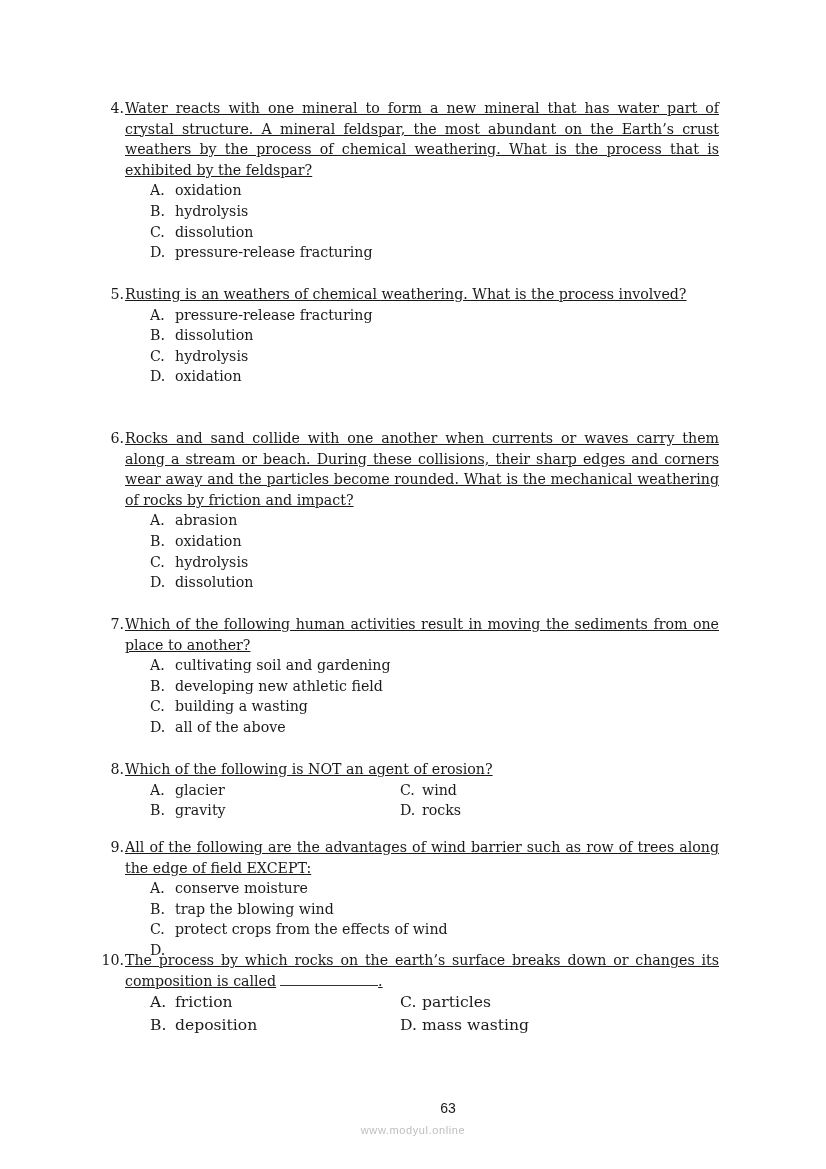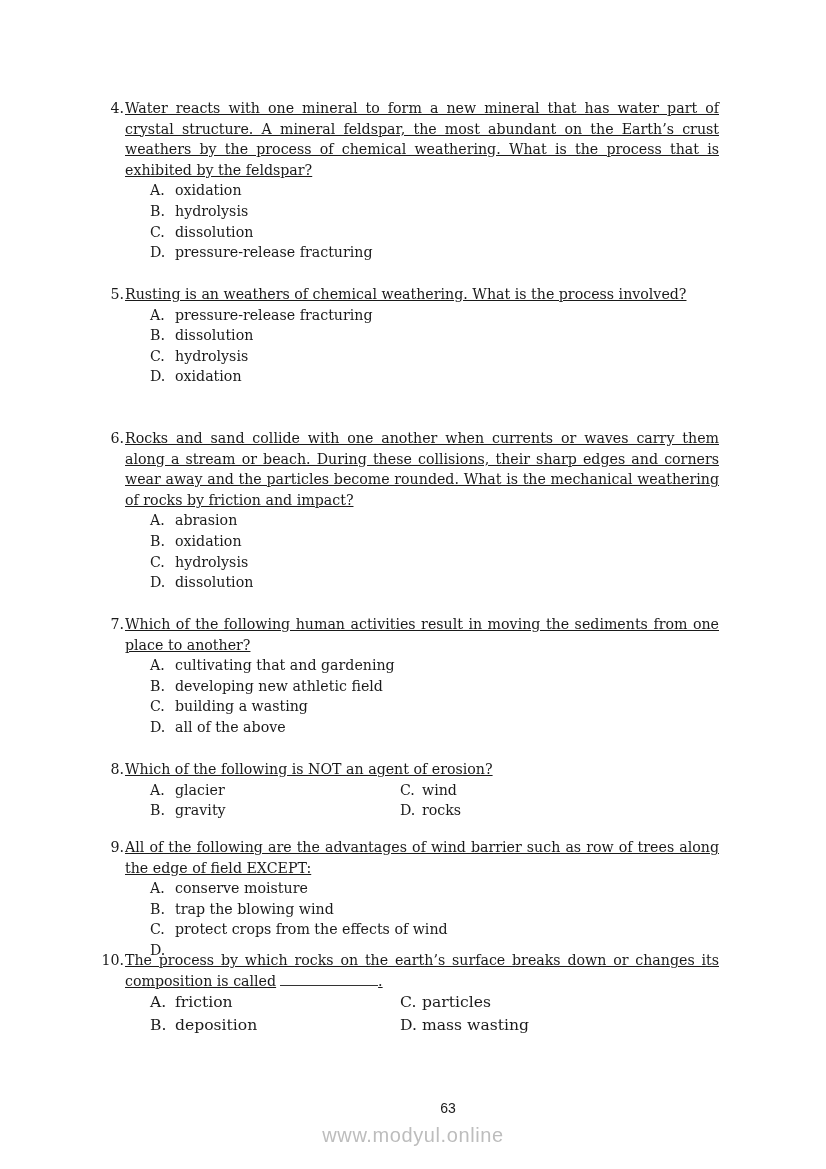--- a/index.html
+++ b/index.html
@@ -26,21 +26,21 @@
   .grid2 { margin-left: 50px; display: grid; grid-template-columns: 250px 250px; }
   .grid2 .opt .letter { width: 25px; }
   .grid2 .opt.right .letter { width: 22px; }
   .q10 .opts-big { font-size: 15.6px; line-height: 22.5px; }
   .footer-num {
     position: absolute; top: 1100px; left: 0; width: 826px; text-align: center;
     font-family: "Liberation Sans", "DejaVu Sans", sans-serif; font-size: 14px; color: #1a1a1a; padding-left: 35px;
   }
   .watermark {
     position: absolute; top: 1124px; left: 0; width: 826px; text-align: center;
-    font-family: "Liberation Sans", "DejaVu Sans", sans-serif; font-size: 20px;
+    font-family: "Liberation Sans", "DejaVu Sans", sans-serif; font-size: 11px;
     color: #bdbdbd; letter-spacing: 0.6px;
   }
 </style>
 </head>
 <body>
 
 <div class="page">
 
   <div class="q" style="top:98px;">
     <span class="num">4.</span>
@@ -110,21 +110,21 @@
         </div>
     </div>
   </div>
 
   <div class="q" style="top:614px;">
     <span class="num">7.</span>
     <div class="stem">Which of the following human activities result in moving the sediments from one place to another?</div>
     <div class="opts">
       <div class="opt">
           <span class="letter">A.</span>
-          <span>cultivating that and gardening</span>
+          <span>cultivating soil and gardening</span>
         </div>
       <div class="opt">
           <span class="letter">B.</span>
           <span>developing new athletic field</span>
         </div>
       <div class="opt">
           <span class="letter">C.</span>
           <span>building a wasting</span>
         </div>
       <div class="opt">

